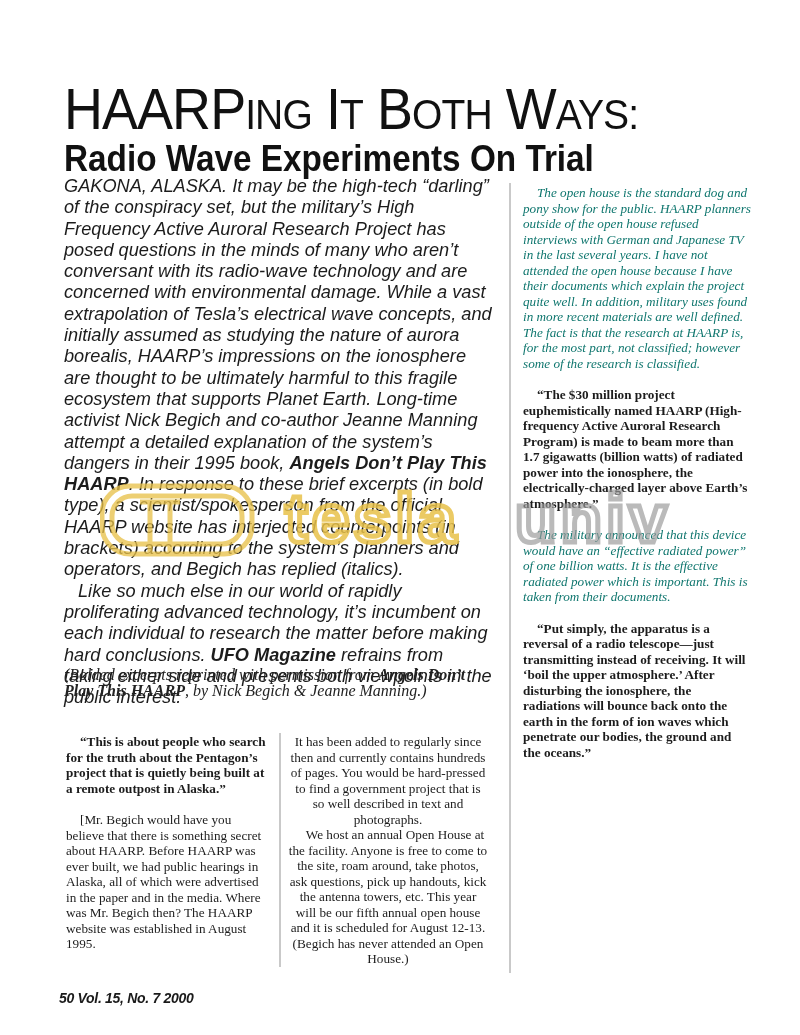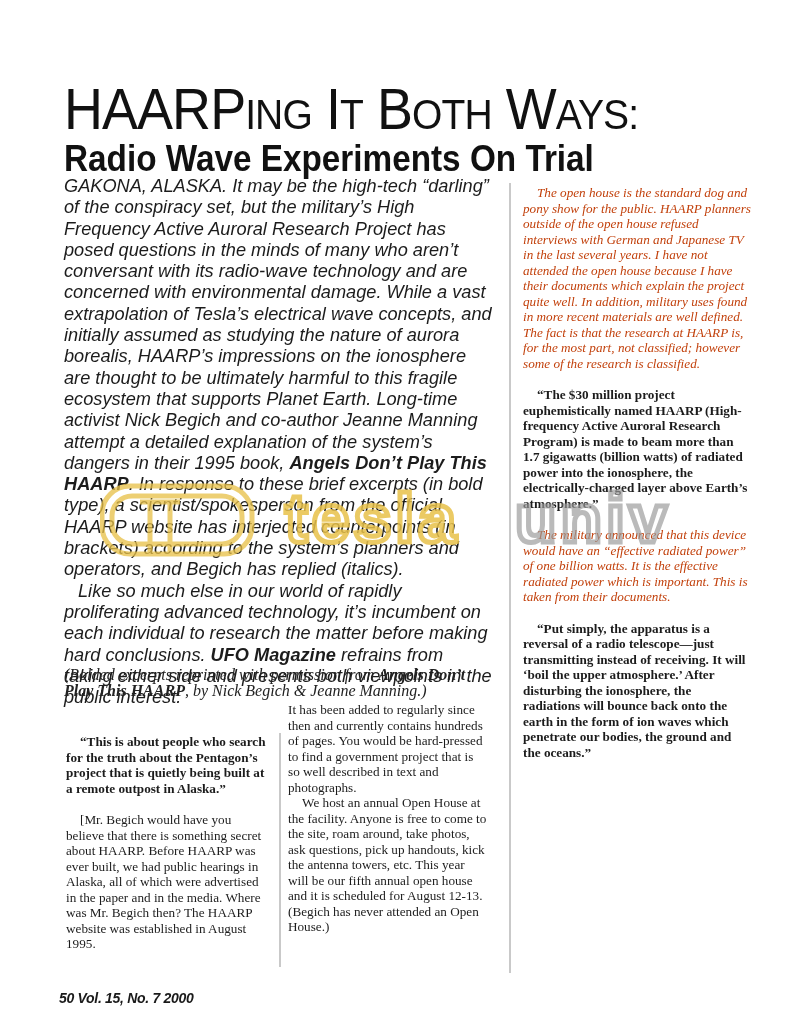--- a/index.html
+++ b/index.html
@@ -34,24 +34,24 @@
   }
 
   .col {
     position: absolute; font-family: "Liberation Serif", serif; font-size: 13.2px; line-height: 15.5px;
     color: #1c1c1c;
   }
   .col p { margin: 0 0 16px 0; text-indent: 14px; }
   .col p.cont { text-indent: 0; margin-bottom: 0; }
   .col p.tight { margin-bottom: 0; }
   .col .q { font-weight: bold; }
-  .col .it { font-style: italic; color: #c2410c; }
+  .col .it { font-style: italic; color: #0f766e; }
 
   .col-a { left: 66px; top: 734px; width: 200px; }
-  .col-b { left: 288px; top: 702px; width: 200px; }
+  .col-b { left: 288px; top: 734px; width: 200px; text-align: center; }
   .col-c { left: 523px; top: 185px; width: 228px; }
 
   .rule { position: absolute; background: #c9c9c9; width: 1.5px; }
   .rule-ab { left: 279px; top: 733px; height: 234px; }
   .rule-main { left: 509px; top: 183px; height: 790px; }
 
   .footer {
     position: absolute; left: 59px; top: 990px;
     font-family: "Liberation Sans", sans-serif; font-weight: bold; font-style: italic; font-size: 14px;
     color: #1a1a1a; letter-spacing: -0.3px;

